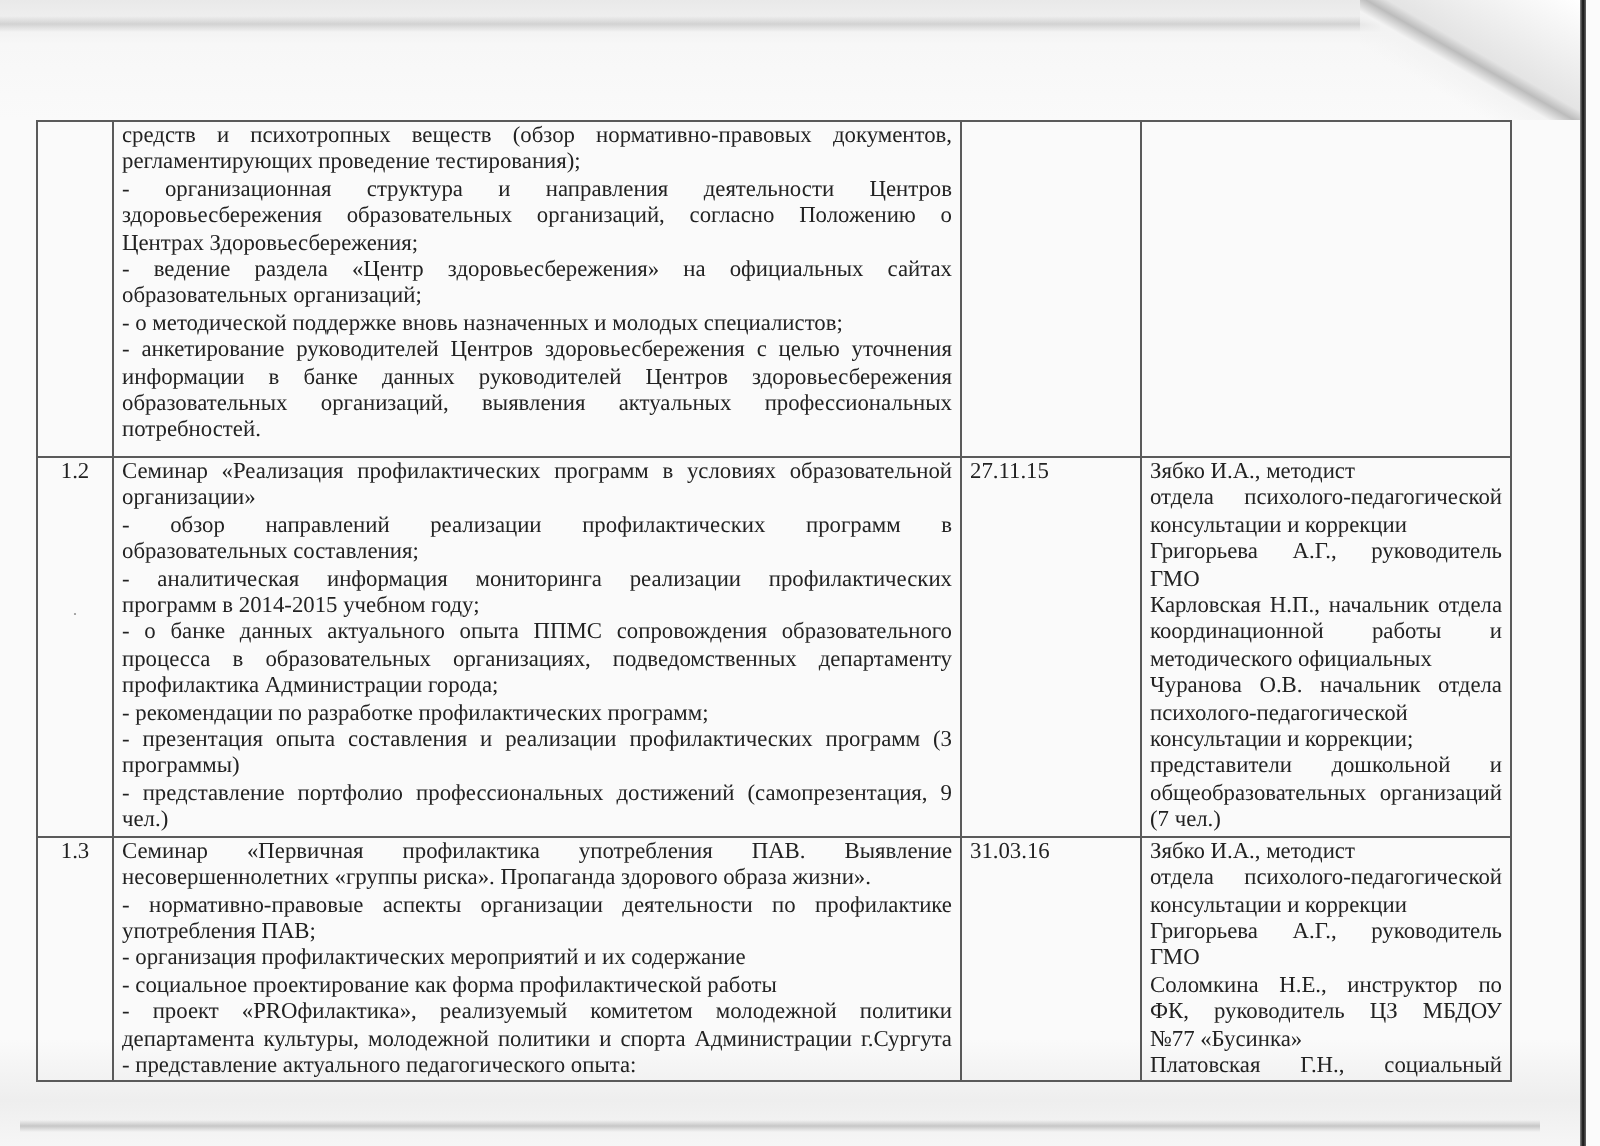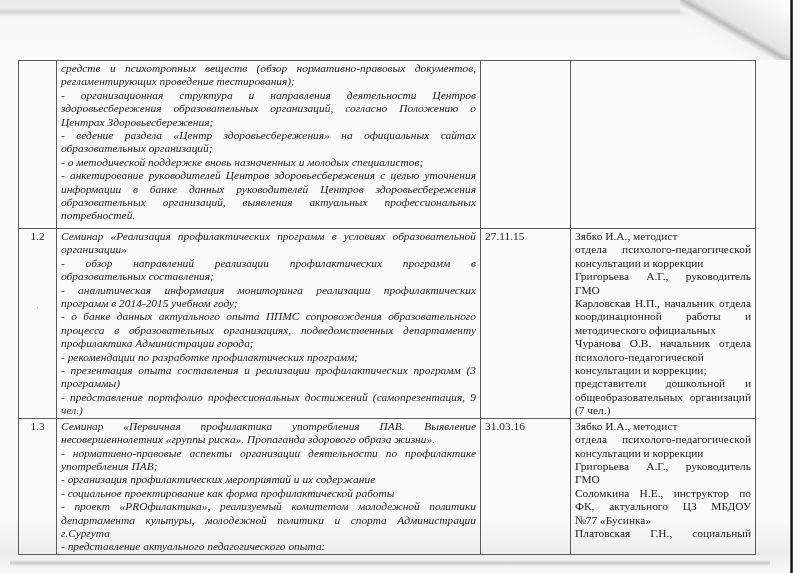--- a/index.html
+++ b/index.html
@@ -35,21 +35,21 @@
   table.plan {
     position: absolute; left: 18px; top: 60px;
     border-collapse: collapse; table-layout: fixed;
     width: 734px;
     font-size: 11.4px; line-height: 13.4px;
   }
   table.plan td {
     border: 1px solid #5a5a5a; vertical-align: top; padding: 1px 4px 0 4px;
   }
   td.num { width: 29px; text-align: center; }
-  td.content { width: 415px; text-align: justify; font-style: italic; }
+  td.content { width: 415px; text-align: justify; }
   td.date { width: 81px; text-align: left; }
   td.resp { width: 176px; text-align: justify; }
   .line { display: block; text-align: justify; text-align-last: left; }
   .line.just { text-align-last: justify; }
   .dot { display:block; margin-top: 58px; text-align:center; color:#999; font-size:9px; }
 </style>
 </head>
 <body>
 
 <div class="page">
@@ -130,20 +130,20 @@
             <span class="line">- представление актуального педагогического опыта:</span>
           </td>
           <td class="date"><span>31.03.16</span></td>
           <td class="resp">
             <span class="line">Зябко И.А., методист</span>
             <span class="line just">отдела психолого-педагогической</span>
             <span class="line">консультации и коррекции</span>
             <span class="line just">Григорьева А.Г., руководитель</span>
             <span class="line">ГМО</span>
             <span class="line just">Соломкина Н.Е., инструктор по</span>
-            <span class="line just">ФК, актуального ЦЗ МБДОУ</span>
+            <span class="line just">ФК, руководитель ЦЗ МБДОУ</span>
             <span class="line">№77 «Бусинка»</span>
             <span class="line just">Платовская Г.Н., социальный</span>
           </td>
         </tr>
       </tbody>
   </table>
 </div>
 
 </body></html>

